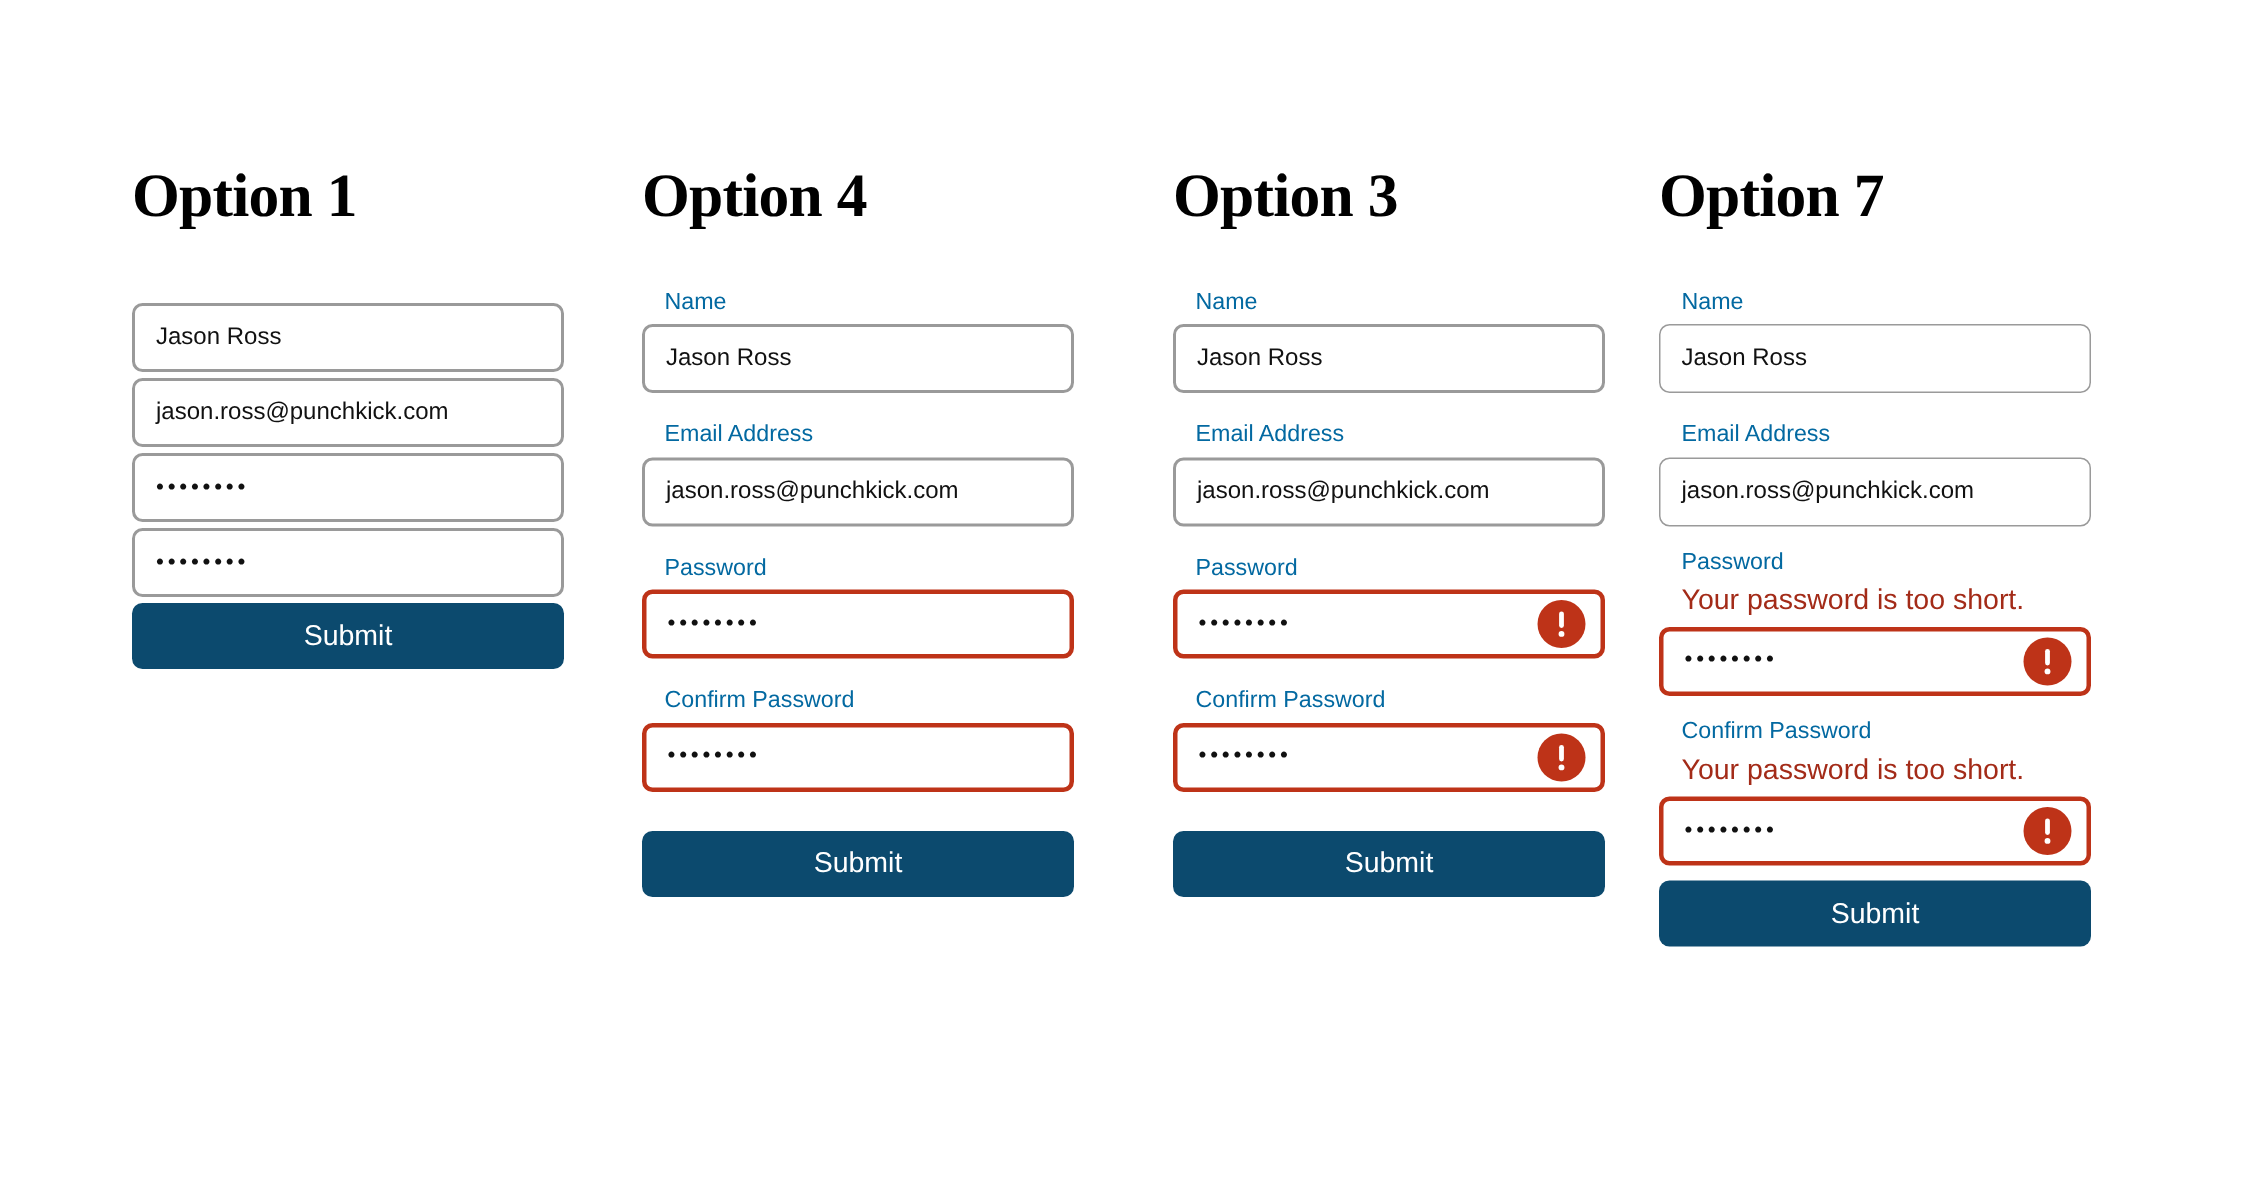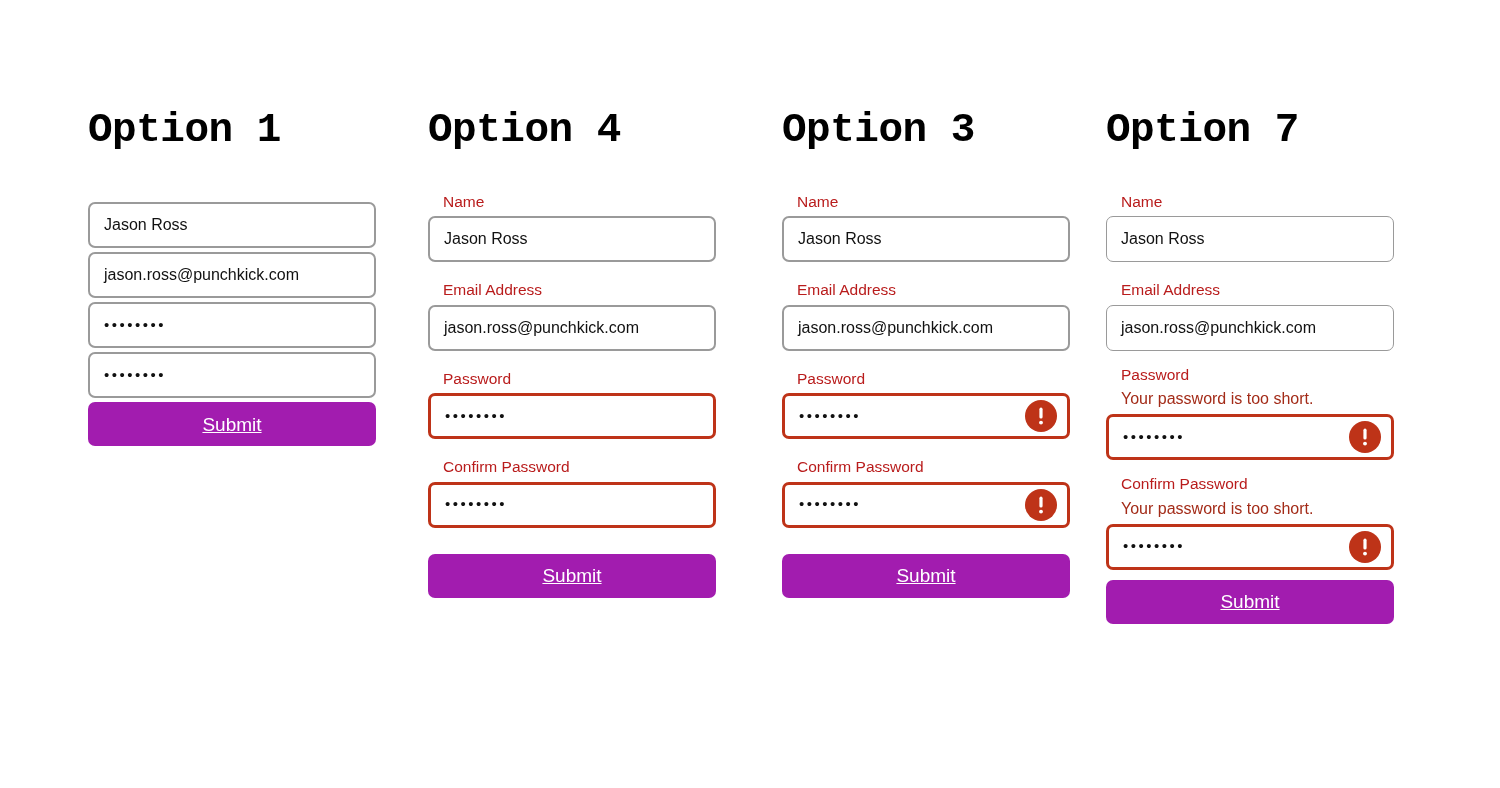--- a/index.html
+++ b/index.html
@@ -24,21 +24,21 @@
     position: absolute;
     top: 110px;
     width: 340px;
   }
   .col-1 { left: 88px; }
   .col-2 { left: 428px; }
   .col-3 { left: 782px; }
   .col-4 { left: 1106px; }
 
   .col-heading {
-    font-family: Liberation Mono, monospace;
+    font-family: Liberation Serif, serif;
     font-size: 41px;
     font-weight: bold;
     letter-spacing: -0.5px;
     color: #000000;
     line-height: 1;
     margin: 0;
     padding: 0;
     white-space: nowrap;
   }
 
@@ -51,29 +51,29 @@
   }
   .col-1 .form { left: 0px;  width: 288px; }
   .col-2 .form { left: 0px;  width: 288px; }
   .col-3 .form { left: 0px;  width: 288px; }
   .col-4 .form { left: 0px;  width: 288px; }
 
   .field-group { position: relative; }
 
   .fld-label {
     font-size: 15.5px;
-    color: #b91c1c;
+    color: #0369a1;
     line-height: 1.25;
     padding-left: 15px;
     margin-bottom: 5px;
     white-space: nowrap;
   }
 
   .fld-error {
-    font-size: 16px;
+    font-size: 19px;
     color: #A32B18;
     line-height: 1.25;
     padding-left: 15px;
     margin-bottom: 5px;
     white-space: nowrap;
   }
 
   .input {
     position: relative;
     width: 100%;
@@ -115,32 +115,31 @@
     background: #BE3318;
     display: flex;
     align-items: center;
     justify-content: center;
   }
   .err-icon svg { display: block; }
 
   .submit {
     width: 100%;
     height: 44px;
-    background: #a21caf;
+    background: #0c4a6e;
     border: none;
     border-radius: 7px;
     color: #ffffff;
     font-size: 19px;
     font-family: "Liberation Sans", sans-serif;
     display: flex;
     align-items: center;
     justify-content: center;
     cursor: pointer;
     line-height: 1;
-    text-decoration: underline;
   }
 
   
   .gap-tight { margin-bottom: 4px; }
   .gap-sm   { margin-bottom: 10px; }
   .gap-md   { margin-bottom: 14px; }
   .gap-lg   { margin-bottom: 18px; }
   .gap-xl   { margin-bottom: 26px; }
 </style>
 </head>

